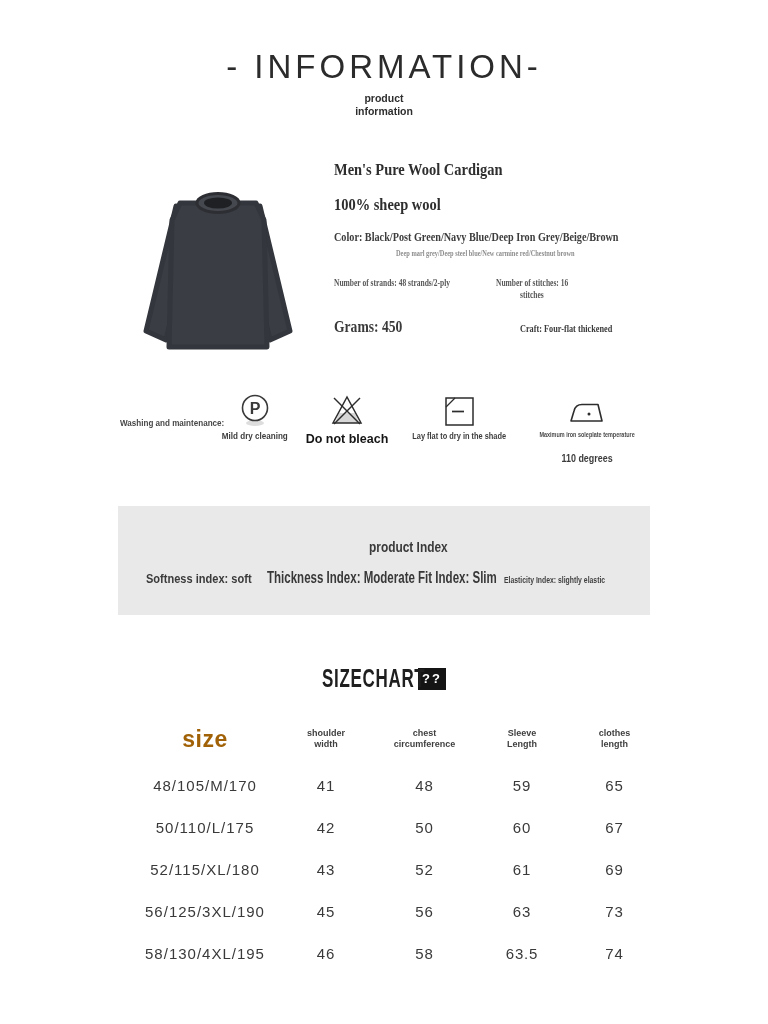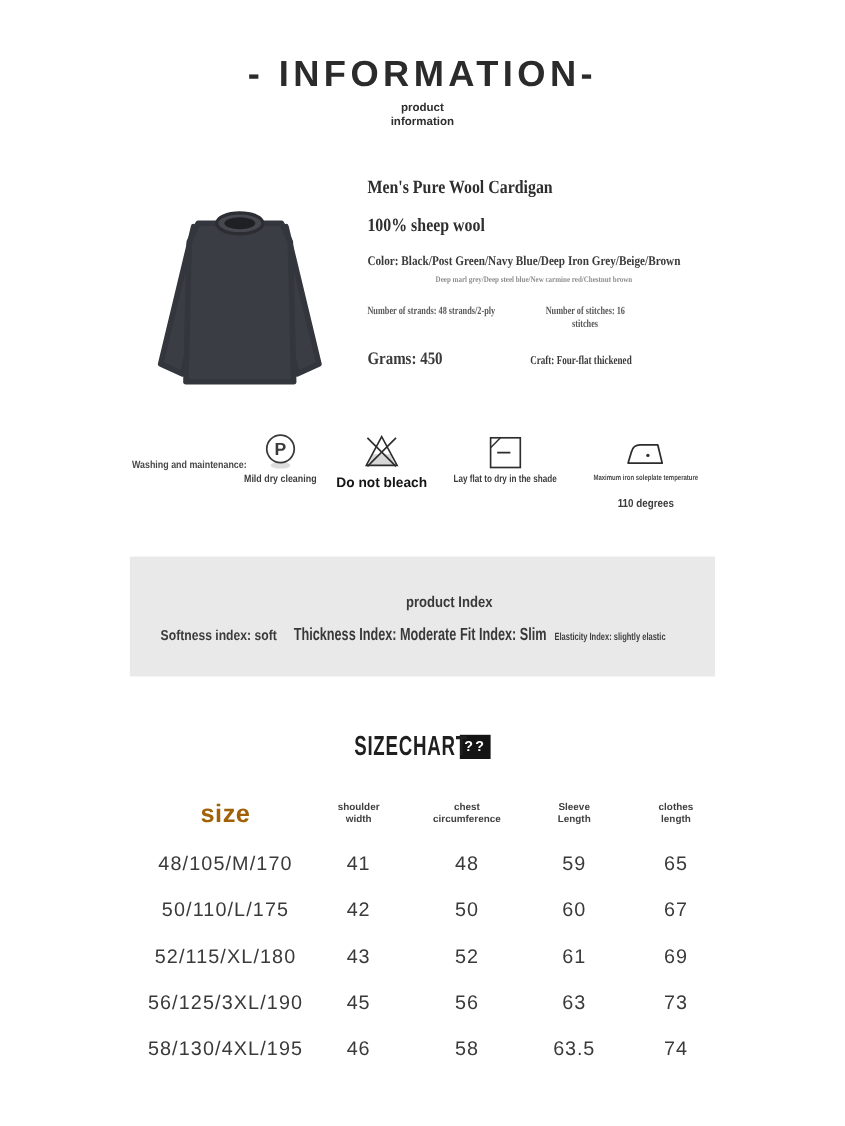--- a/index.html
+++ b/index.html
@@ -13,34 +13,34 @@
   .cx { display:inline-block; white-space:nowrap; transform-origin:0 50%; }
   .cxc { display:inline-block; white-space:nowrap; transform-origin:50% 50%; }
   .s85 { transform:scaleX(.85); }
   .s78 { transform:scaleX(.78); }
   .s75 { transform:scaleX(.75); }
   .s72 { transform:scaleX(.72); }
   .s68 { transform:scaleX(.68); }
 
   
   .header { position:absolute; top:48px; left:0; width:100%; text-align:center; }
-  .main-title { font-size:33px; font-weight:bold; letter-spacing:4px; color:#2b2b2b; }
+  .main-title { font-size:33px; font-weight:normal; letter-spacing:4px; color:#2b2b2b; }
   .subtitle { margin-top:6px; font-size:10.5px; line-height:13px; font-weight:bold; color:#2e2e2e; }
 
   
   .sweater-wrap { position:absolute; left:116px; top:160px; width:204px; height:208px; }
   .pinfo { position:absolute; left:334px; top:160px; width:350px;font-family:Liberation Serif, serif; }
   .p-name { font-size:17px; font-weight:bold; color:#2e2e2e; }
   .p-material { margin-top:15px; font-size:17px; font-weight:bold; color:#2e2e2e; }
   .p-colors { margin-top:15px; font-size:12px; font-weight:bold; color:#3c3c3c; }
   .p-colors-extra { margin-top:4px; margin-left:62px; font-size:7.5px; font-weight:bold; color:#8d8d8d; }
   .p-specs1 { display:flex; margin-top:19px; align-items:flex-start; }
   .spec-strands { width:148px; font-size:10px; font-weight:bold; color:#585858; }
   .spec-stitches { width:100px; text-align:center; font-size:10px; font-weight:bold; color:#585858; line-height:12px; }
-  .p-specs2 { display:flex; margin-top:17px; align-items:baseline; }
+  .p-specs2 { display:flex; margin-top:17px; align-items:baseline;gap:38px; }
   .spec-grams { width:148px; font-size:16px; font-weight:bold; color:#3a3a3a; }
   .spec-craft { font-size:11px; font-weight:bold; color:#3a3a3a; }
 
   
   .care { position:absolute; left:120px; top:393px; display:flex; align-items:flex-start; }
   .care-label { width:92px; margin-top:24px; font-size:9.5px; font-weight:bold; color:#474747; }
   .care-item { text-align:center; }
   .care-item .icon-box { height:34px; display:flex; align-items:flex-end; justify-content:center; }
   .care-cap { margin-top:3px; font-size:9.5px; font-weight:bold; color:#3c3c3c; }
   .care-cap-big { margin-top:5px; font-size:12.5px; font-weight:bold; color:#151515; }
@@ -61,21 +61,21 @@
   .sc-inline { display:inline-flex; align-items:center; }
   .sc-text-wrap { width:94px; font-size:25px; font-weight:bold; color:#1f1f1f; letter-spacing:1px; }
   .sc-tofu { margin-left:2px; background:#141414; color:#ffffff; font-size:13px; font-weight:bold;
              padding:4px 4px; letter-spacing:2px; line-height:14px; }
 
   .size-table { position:absolute; left:130px; top:714px; width:532px; }
   .t-row { display:grid; grid-template-columns:150px 92px 105px 90px 95px; align-items:center; text-align:center; height:42px; }
   .t-head { height:50px; }
   .th-size { font-size:23px; font-weight:bold; color:#a16207; letter-spacing:0.5px; }
   .th { font-size:9px; line-height:11.5px; font-weight:bold; color:#3f3f3f; }
-  .td { font-size:18px; color:#3a3a3a; letter-spacing:0.8px; }
+  .td { font-size:15px; color:#3a3a3a; letter-spacing:0.8px; }
   .td-size { letter-spacing:1px; }
 </style>
 </head>
 <body>
 
 <div class="page">
 
   <div class="header">
     <div class="main-title">- INFORMATION-</div>
     <div class="subtitle">

